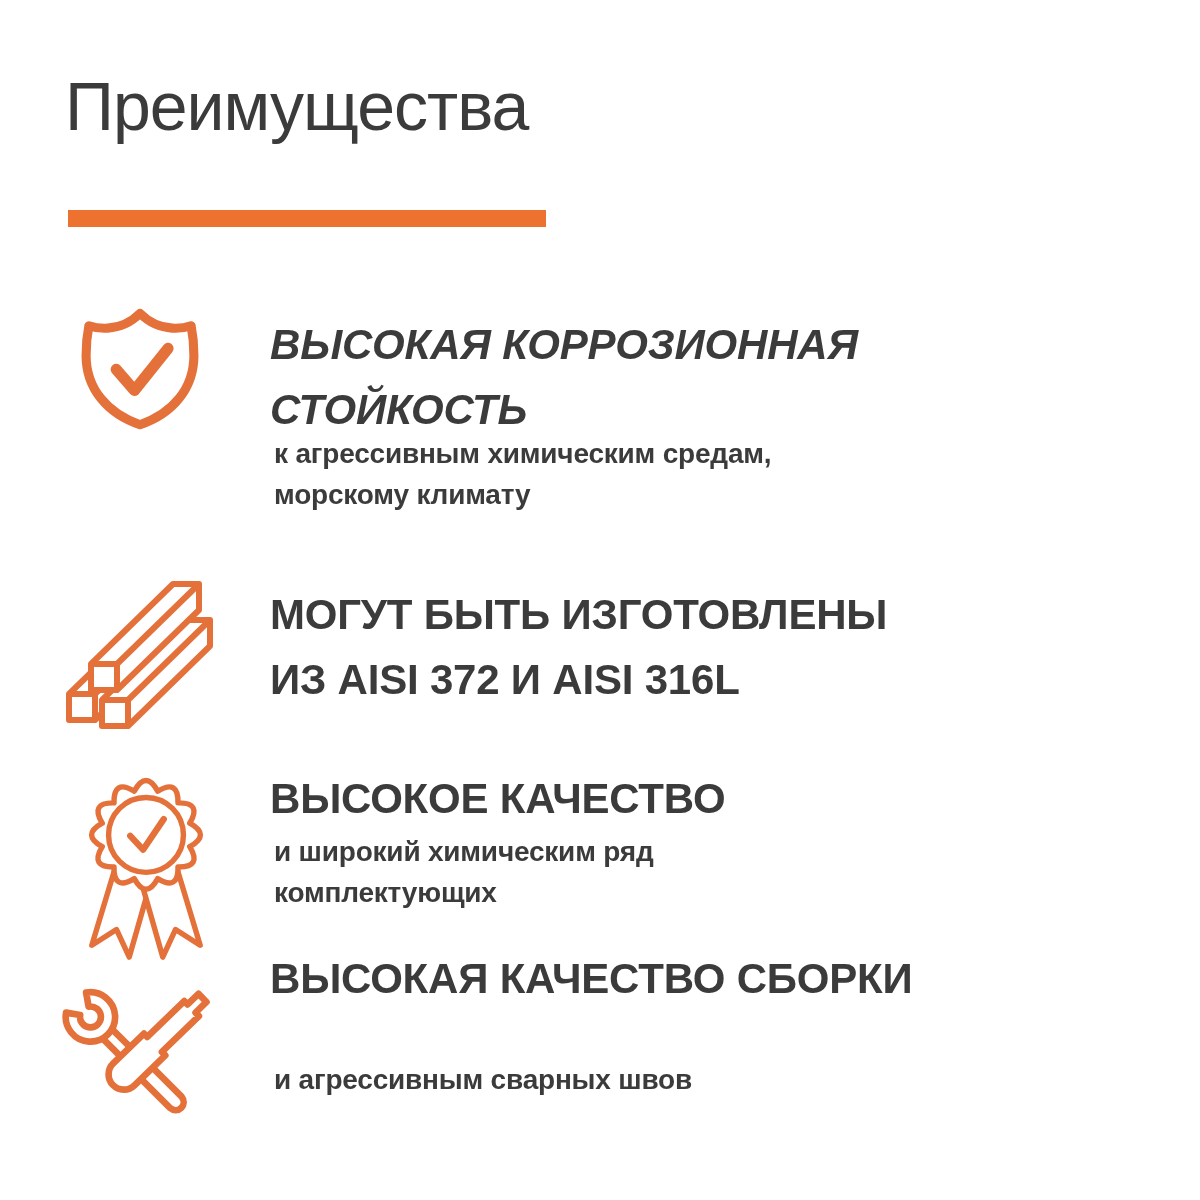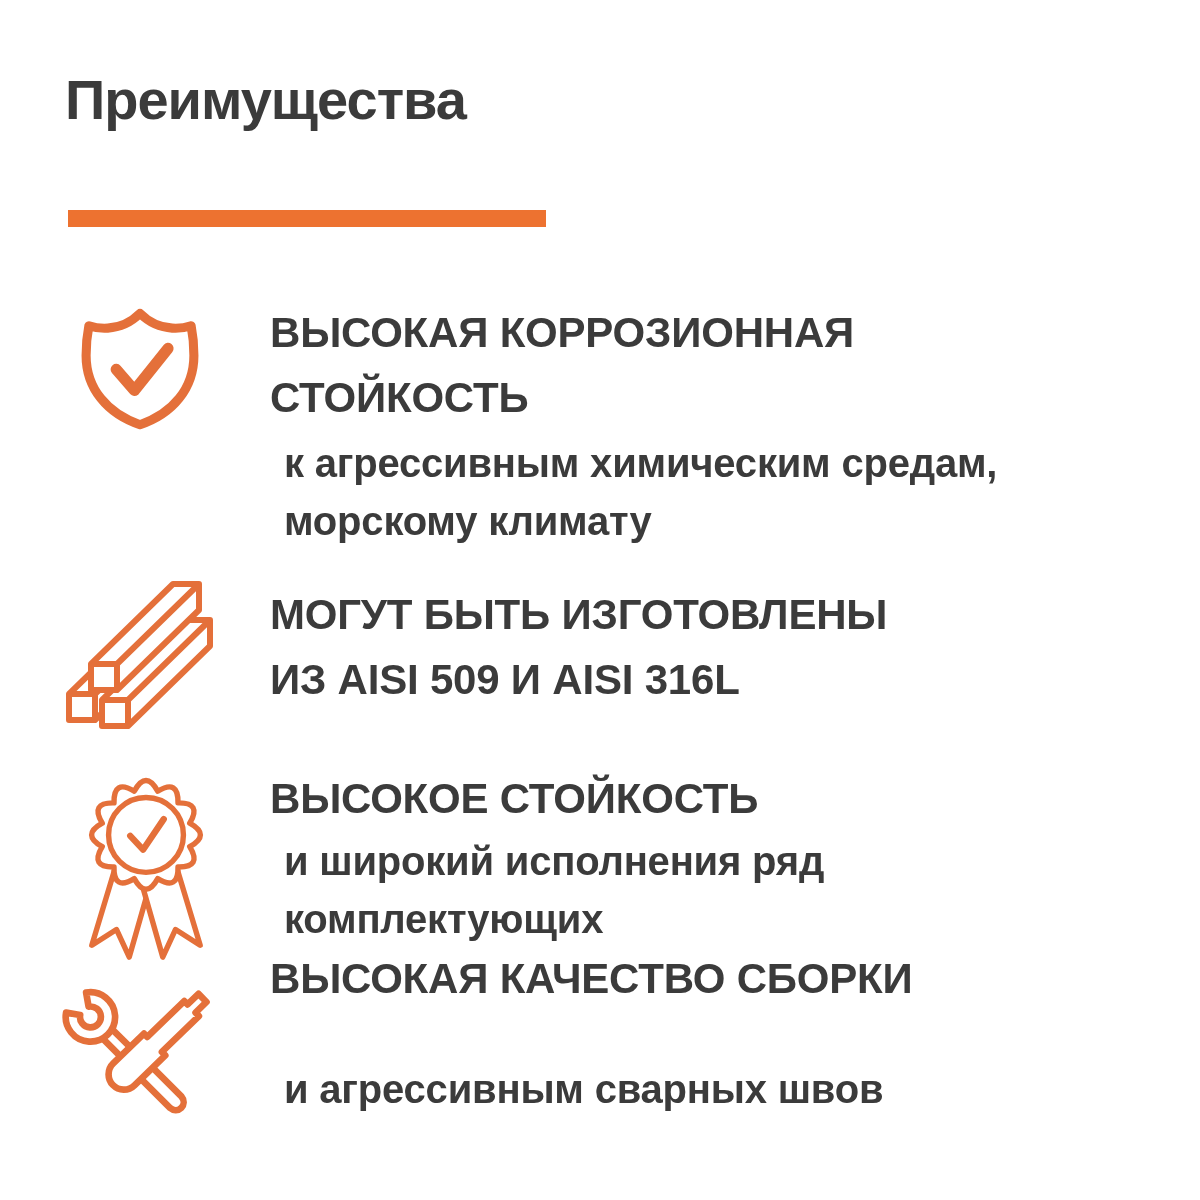--- a/index.html
+++ b/index.html
@@ -10,87 +10,87 @@
   }
   html,body{margin:0;padding:0;}
   body{
     width:1200px;height:1200px;position:relative;overflow:hidden;
     background:var(--bg);
     font-family:"Liberation Sans","DejaVu Sans",sans-serif;
     color:var(--text-dark);
   }
   .page-title{
     position:absolute;left:65px;top:66px;
-    font-size:56px;font-weight:700;letter-spacing:-1px;
+    font-size:68px;font-weight:400;letter-spacing:-1px;
     line-height:1.2;color:var(--text-dark);
   }
   .title-rule{
     position:absolute;left:68px;top:210px;width:478px;height:17px;
     background:var(--accent);
   }
   .icon-box{position:absolute;}
   .icon-box svg{display:block;width:100%;height:100%;}
   .icon-stroke{stroke:var(--icon-orange);}
   .feature-heading{
     position:absolute;left:270px;
     font-size:42px;font-weight:800;line-height:1.55;
     letter-spacing:-0.2px;white-space:pre-line;color:var(--text-dark);
   }
   .feature-sub{
-    position:absolute;left:284px;
-    font-size:40px;font-weight:700;line-height:1.45;
+    position:absolute;left:274px;
+    font-size:28px;font-weight:700;line-height:1.45;
     letter-spacing:-0.2px;white-space:pre-line;color:var(--text-dark);
   }
 </style>
 </head>
 <body>
 
 <div class="page-title">Преимущества</div>
 <div class="title-rule"></div>
 
 <div class="icon-box" style="left:70px;top:298px;width:140px;height:140px;">
   <svg viewBox="0 0 100 100" fill="none">
     <path class="icon-stroke" stroke-width="6.5" stroke-linejoin="round" fill="none" d="M50 11 C44 17 36 21 27 21.5 C22 21.8 17 21 13.5 19.8 C12.3 26 11.5 33.5 11.5 41 C11.5 64.5 26.5 82.5 50 90.5 C73.5 82.5 88.5 64.5 88.5 41 C88.5 33.5 87.7 26 86.5 19.8 C83 21 78 21.8 73 21.5 C64 21 56 17 50 11 Z"></path>
     <path class="icon-stroke" stroke-width="8" stroke-linecap="round" stroke-linejoin="round" fill="none" d="M33 51 L46 66 L70 36"></path>
   </svg>
 </div>
-<div class="feature-heading" style="top:300px;">ВЫСОКАЯ КОРРОЗИОННАЯ
+<div class="feature-heading" style="top:312px;font-style:italic;">ВЫСОКАЯ КОРРОЗИОННАЯ
 СТОЙКОСТЬ</div>
 <div class="feature-sub" style="top:434px;">к агрессивным химическим средам,
 морскому климату</div>
 
 <div class="icon-box" style="left:55px;top:578px;width:160px;height:175px;">
   <svg viewBox="0 0 160 175">
 
     <path class="icon-stroke" stroke-width="6" stroke-linejoin="round" fill="#FFFFFF" d="M14 142 L14 116 L96 36 L122 36 L122 62 L40 142 Z"></path>
     <path class="icon-stroke" stroke-width="6" stroke-linejoin="round" fill="none" d="M14 116 L40 116 L40 142 M40 116 L122 36"></path>
 
     <path class="icon-stroke" stroke-width="6" stroke-linejoin="round" fill="#FFFFFF" d="M47 148 L47 122 L129 42 L155 42 L155 68 L73 148 Z"></path>
     <path class="icon-stroke" stroke-width="6" stroke-linejoin="round" fill="none" d="M47 122 L73 122 L73 148 M73 122 L155 42"></path>
 
     <path class="icon-stroke" stroke-width="6" stroke-linejoin="round" fill="#FFFFFF" d="M36 112 L36 86 L118 6 L144 6 L144 32 L62 112 Z"></path>
     <path class="icon-stroke" stroke-width="6" stroke-linejoin="round" fill="none" d="M36 86 L62 86 L62 112 M62 86 L144 6"></path>
   </svg>
 </div>
 <div class="feature-heading" style="top:582px;">МОГУТ БЫТЬ ИЗГОТОВЛЕНЫ
-ИЗ AISI 509 И AISI 316L</div>
+ИЗ AISI 372 И AISI 316L</div>
 
 <div class="icon-box" style="left:72px;top:764px;width:148px;height:197px;">
   <svg viewBox="0 0 150 200">
 
     <path class="icon-stroke" stroke-width="5.5" stroke-linejoin="round" fill="#FFFFFF" d="M46 98 L20 184 L45 168 L58 196 L82 112 Z"></path>
     <path class="icon-stroke" stroke-width="5.5" stroke-linejoin="round" fill="#FFFFFF" d="M104 98 L130 184 L105 168 L92 196 L68 112 Z"></path>
 
     <path class="icon-stroke" stroke-width="5.5" stroke-linejoin="round" fill="#FFFFFF" d="M119.4 83.9 Q132.2 105 107.5 104.5 Q108 129.2 86.9 116.4 Q75 138 63.1 116.4 Q42 129.2 42.5 104.5 Q17.8 105 30.6 83.9 Q9 72 30.6 60.1 Q17.8 39 42.5 39.5 Q42 14.8 63.1 27.6 Q75 6 86.9 27.6 Q108 14.8 107.5 39.5 Q132.2 39 119.4 60.1 Q141 72 119.4 83.9 Z"></path>
     <circle class="icon-stroke" stroke-width="5.5" fill="none" cx="75" cy="72" r="38"></circle>
     <path class="icon-stroke" stroke-width="6.5" stroke-linecap="round" stroke-linejoin="round" fill="none" d="M59 73 L72 87 L93 56"></path>
   </svg>
 </div>
-<div class="feature-heading" style="top:766px;">ВЫСОКОЕ СТОЙКОСТЬ</div>
-<div class="feature-sub" style="top:832px;">и широкий исполнения ряд
+<div class="feature-heading" style="top:766px;">ВЫСОКОЕ КАЧЕСТВО</div>
+<div class="feature-sub" style="top:832px;">и широкий химическим ряд
 комплектующих</div>
 
 <div class="icon-box" style="left:60px;top:986px;width:152px;height:134px;">
   <svg viewBox="0 0 160 140">
 
     <path class="icon-stroke" stroke-width="7" stroke-linejoin="round" fill="#FFFFFF" d="M49.9 40.1 L76 66 L66 76 L40.1 49.9 Z"></path>
 
     <path class="icon-stroke" stroke-width="7" stroke-linejoin="round" fill="#FFFFFF" d="M27.5 6.4 A26 26 0 1 1 6.4 27.5 L21.2 30.1 A11 11 0 1 0 30.1 21.2 Z"></path>
 
     <path class="icon-stroke" stroke-width="7" stroke-linejoin="round" fill="#FFFFFF" d="M88 76 L128 116 A8.5 8.5 0 0 1 116 128 L76 88 Z"></path>

